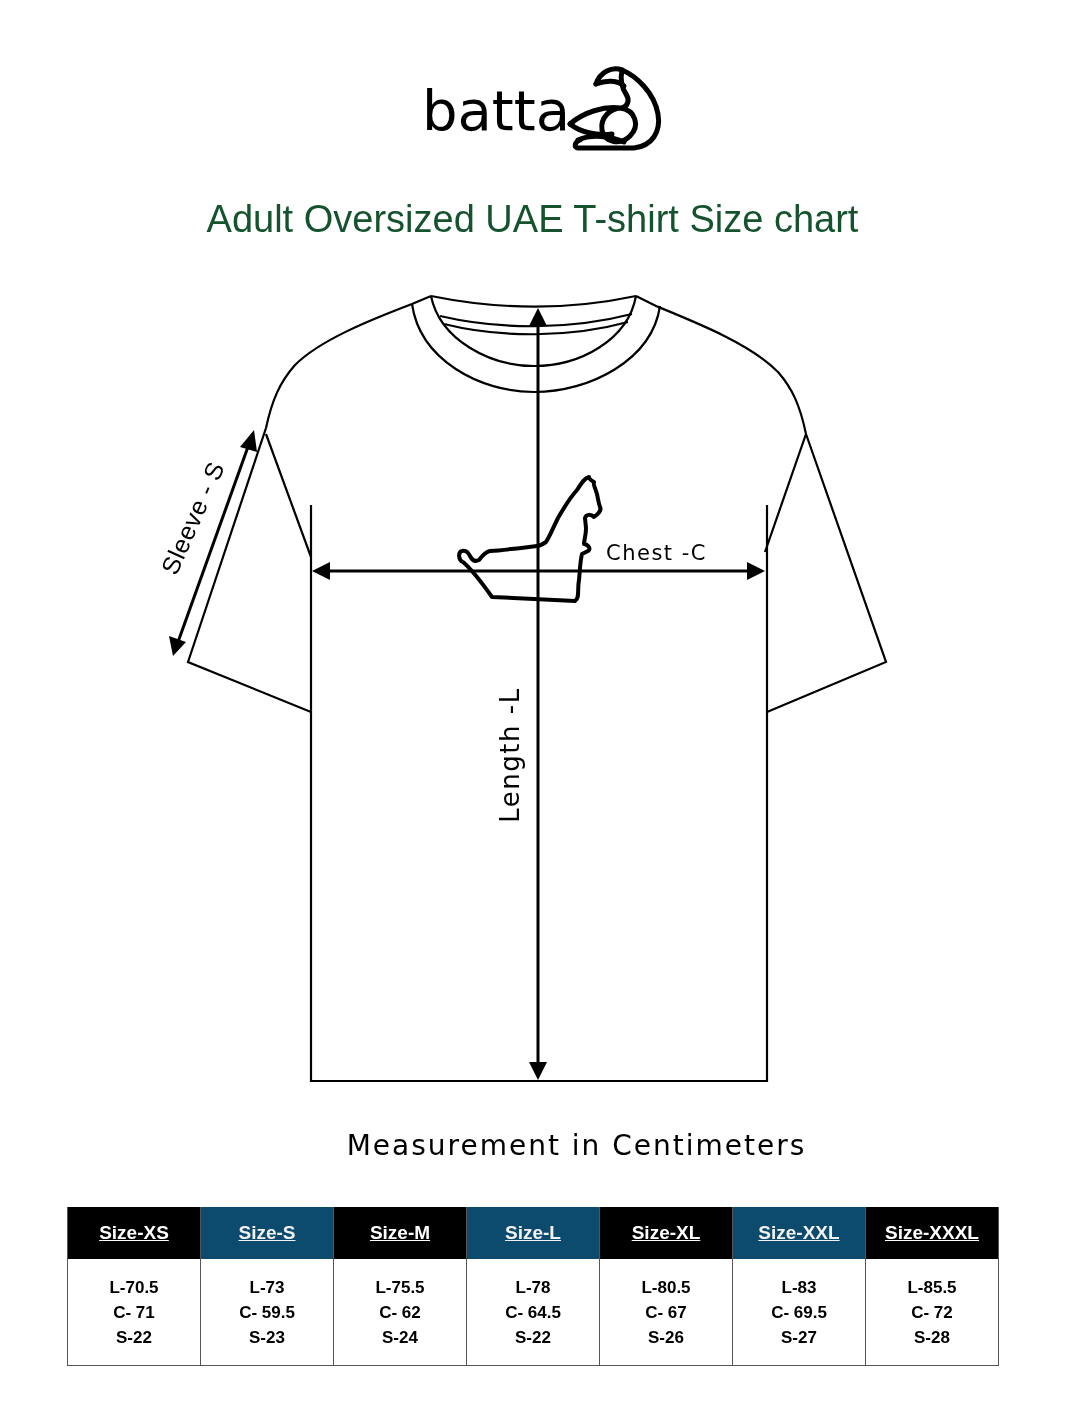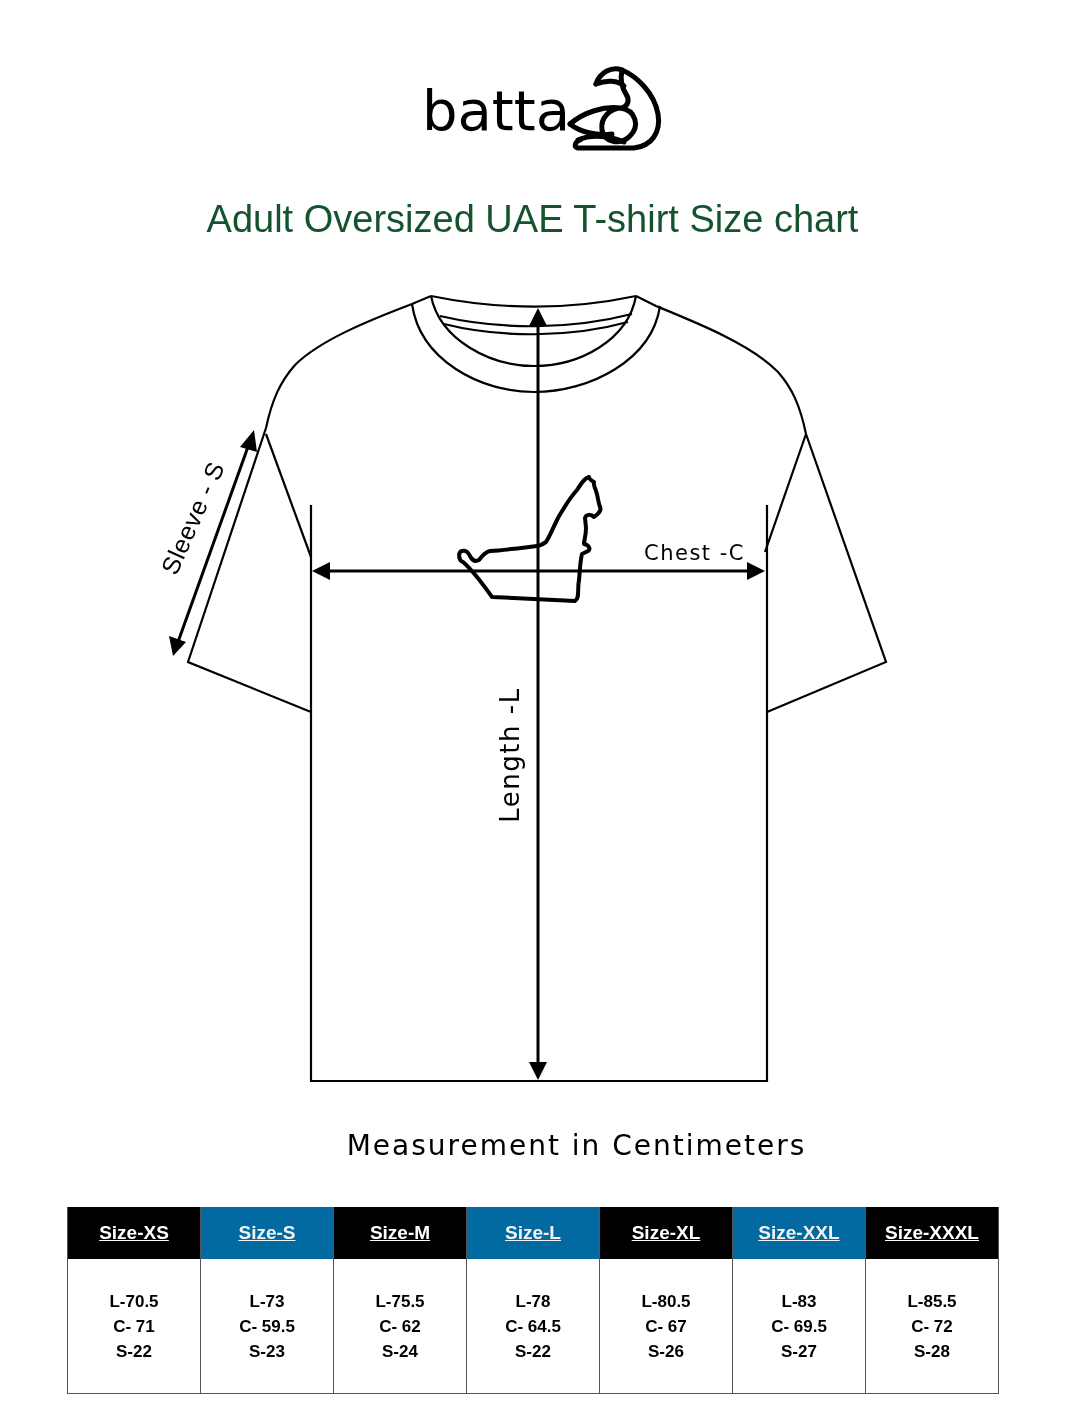--- a/index.html
+++ b/index.html
@@ -64,21 +64,20 @@
       position: absolute;
       font-family: "DejaVu Sans", sans-serif;
       color: #000;
       white-space: nowrap;
     }
     .label-chest {
       left: 606px;
       top: 541px;
       font-size: 21px;
       letter-spacing: 1.5px;
-      margin-left: 38px;
     }
     .label-length {
       left: 510px;
       top: 755px;
       font-size: 26px;
       letter-spacing: 1.5px;
       transform: translate(-50%, -50%) rotate(-90deg);
       transform-origin: center center;
     }
     .label-sleeve {
@@ -117,23 +116,23 @@
       font-weight: 700;
       font-size: 19px;
       color: #ffffff;
       text-align: center;
       padding: 0;
       border-left: 1px solid #555;
       border-right: 1px solid #555;
       text-decoration: underline;
     }
     .size-table th.dark { background: #000000; }
-    .size-table th.gray { background: #0369a1; color: #f2f2f2; }
+    .size-table th.gray { background: #0c4a6e; color: #f2f2f2; }
     .size-table td {
-      height: 134px;
+      height: 106px;
       padding: 0;
       text-align: center;
       vertical-align: middle;
       border: 1px solid #555;
       border-top: none;
       font-family: "Liberation Sans", sans-serif;
       font-weight: 700;
       font-size: 17px;
       line-height: 25px;
       color: #000;

